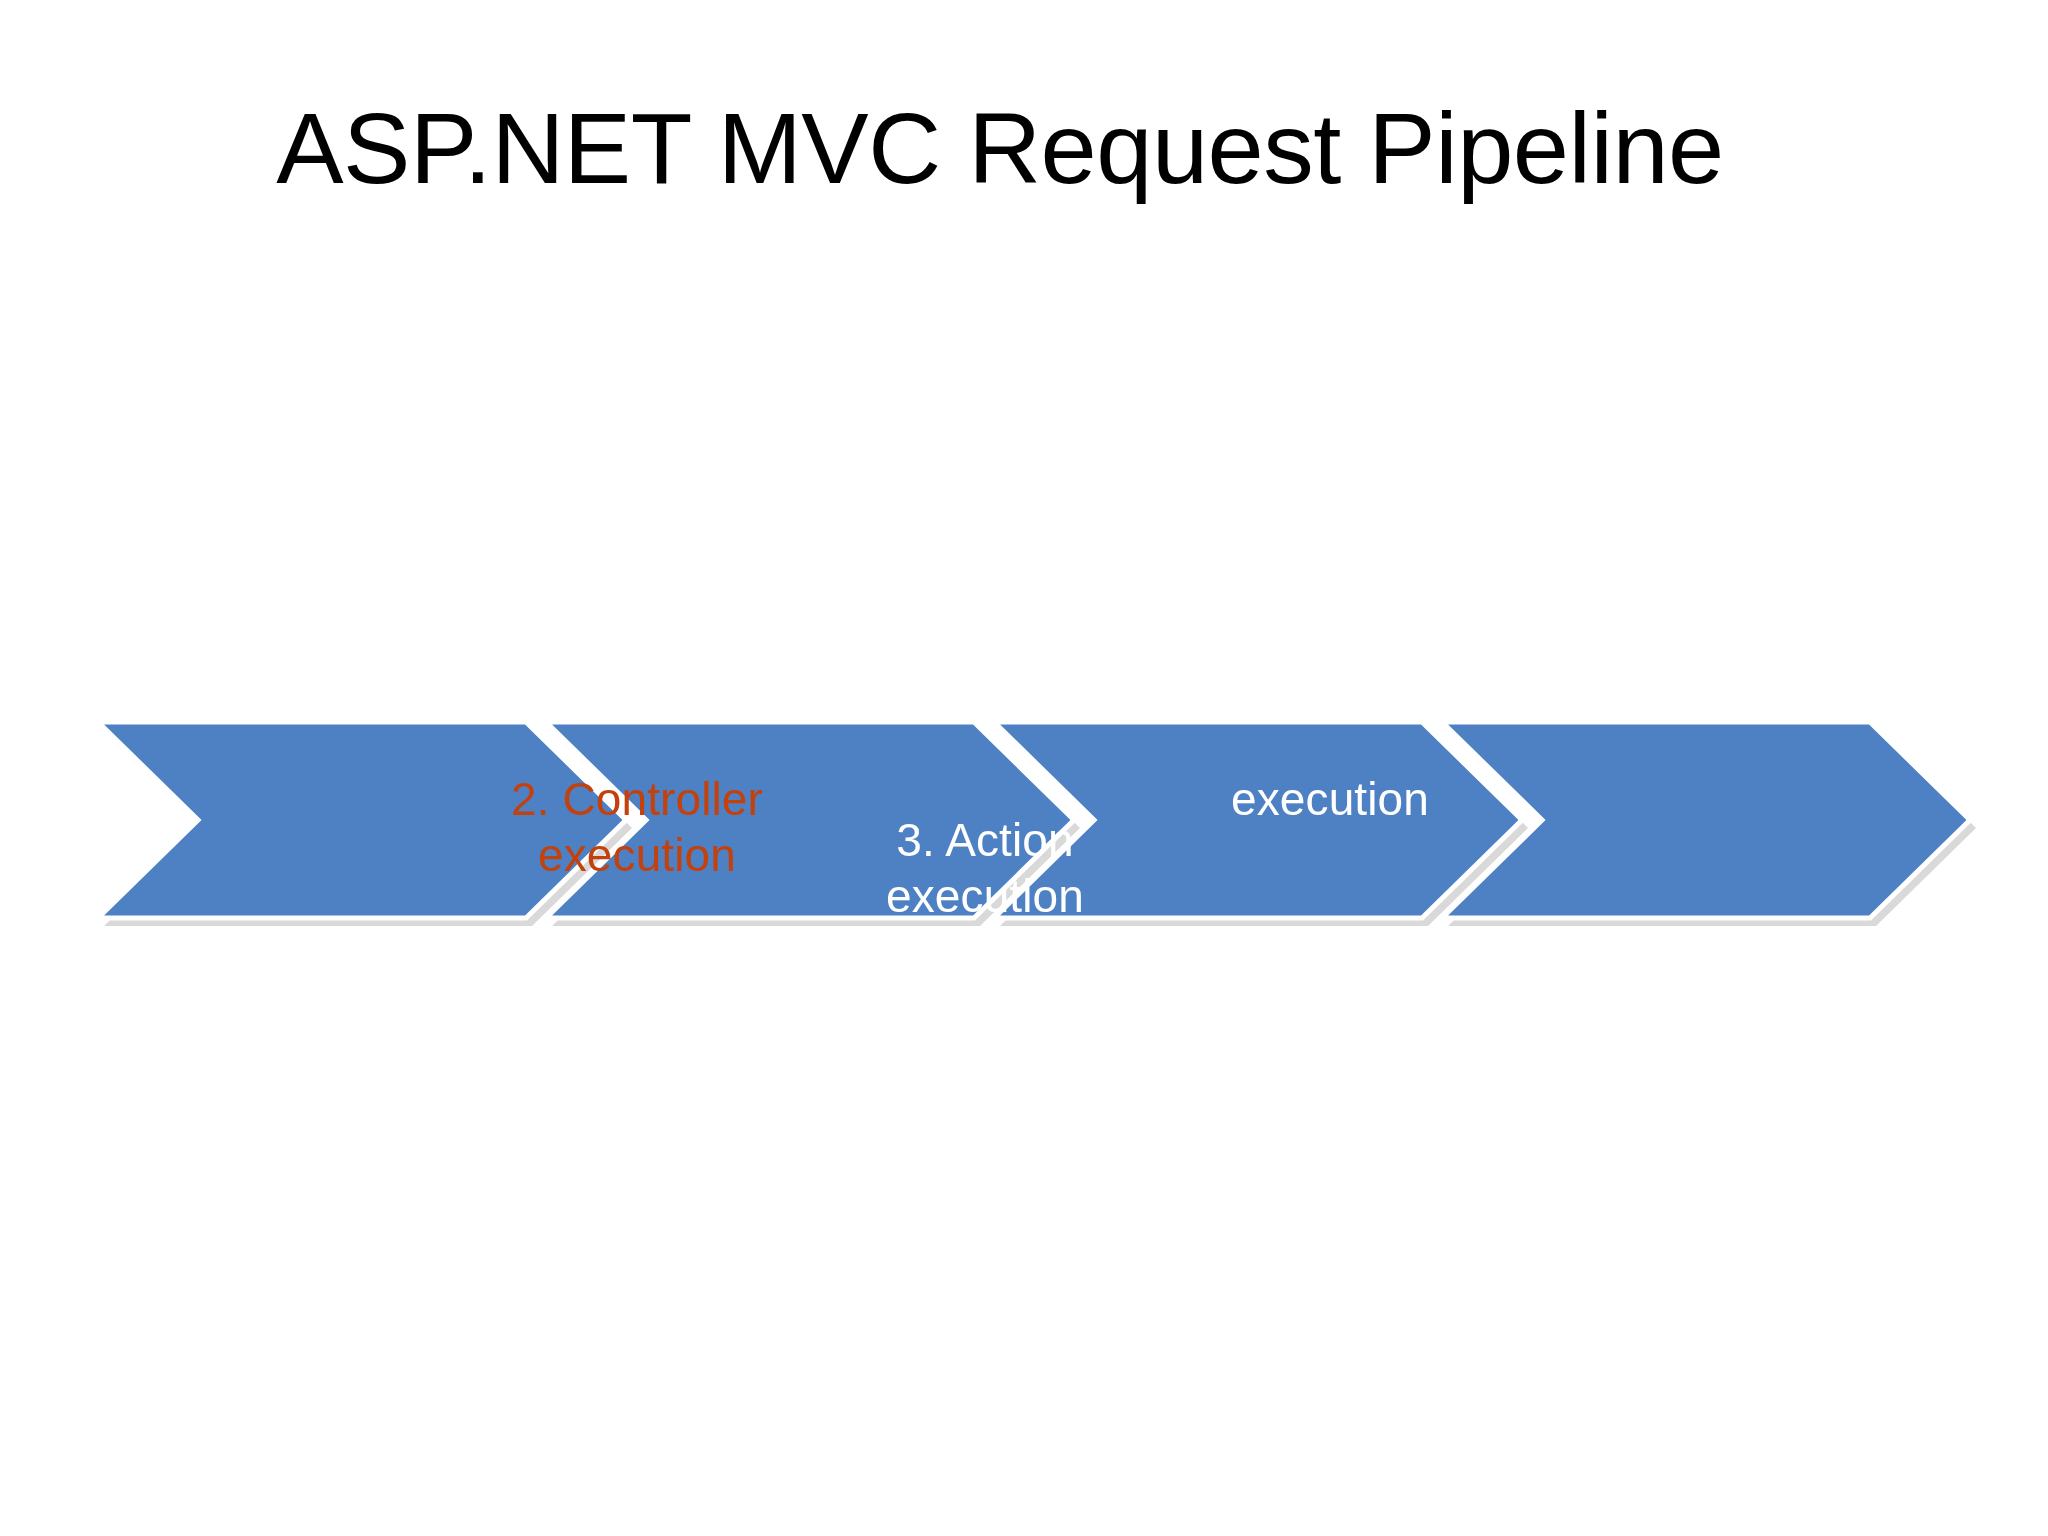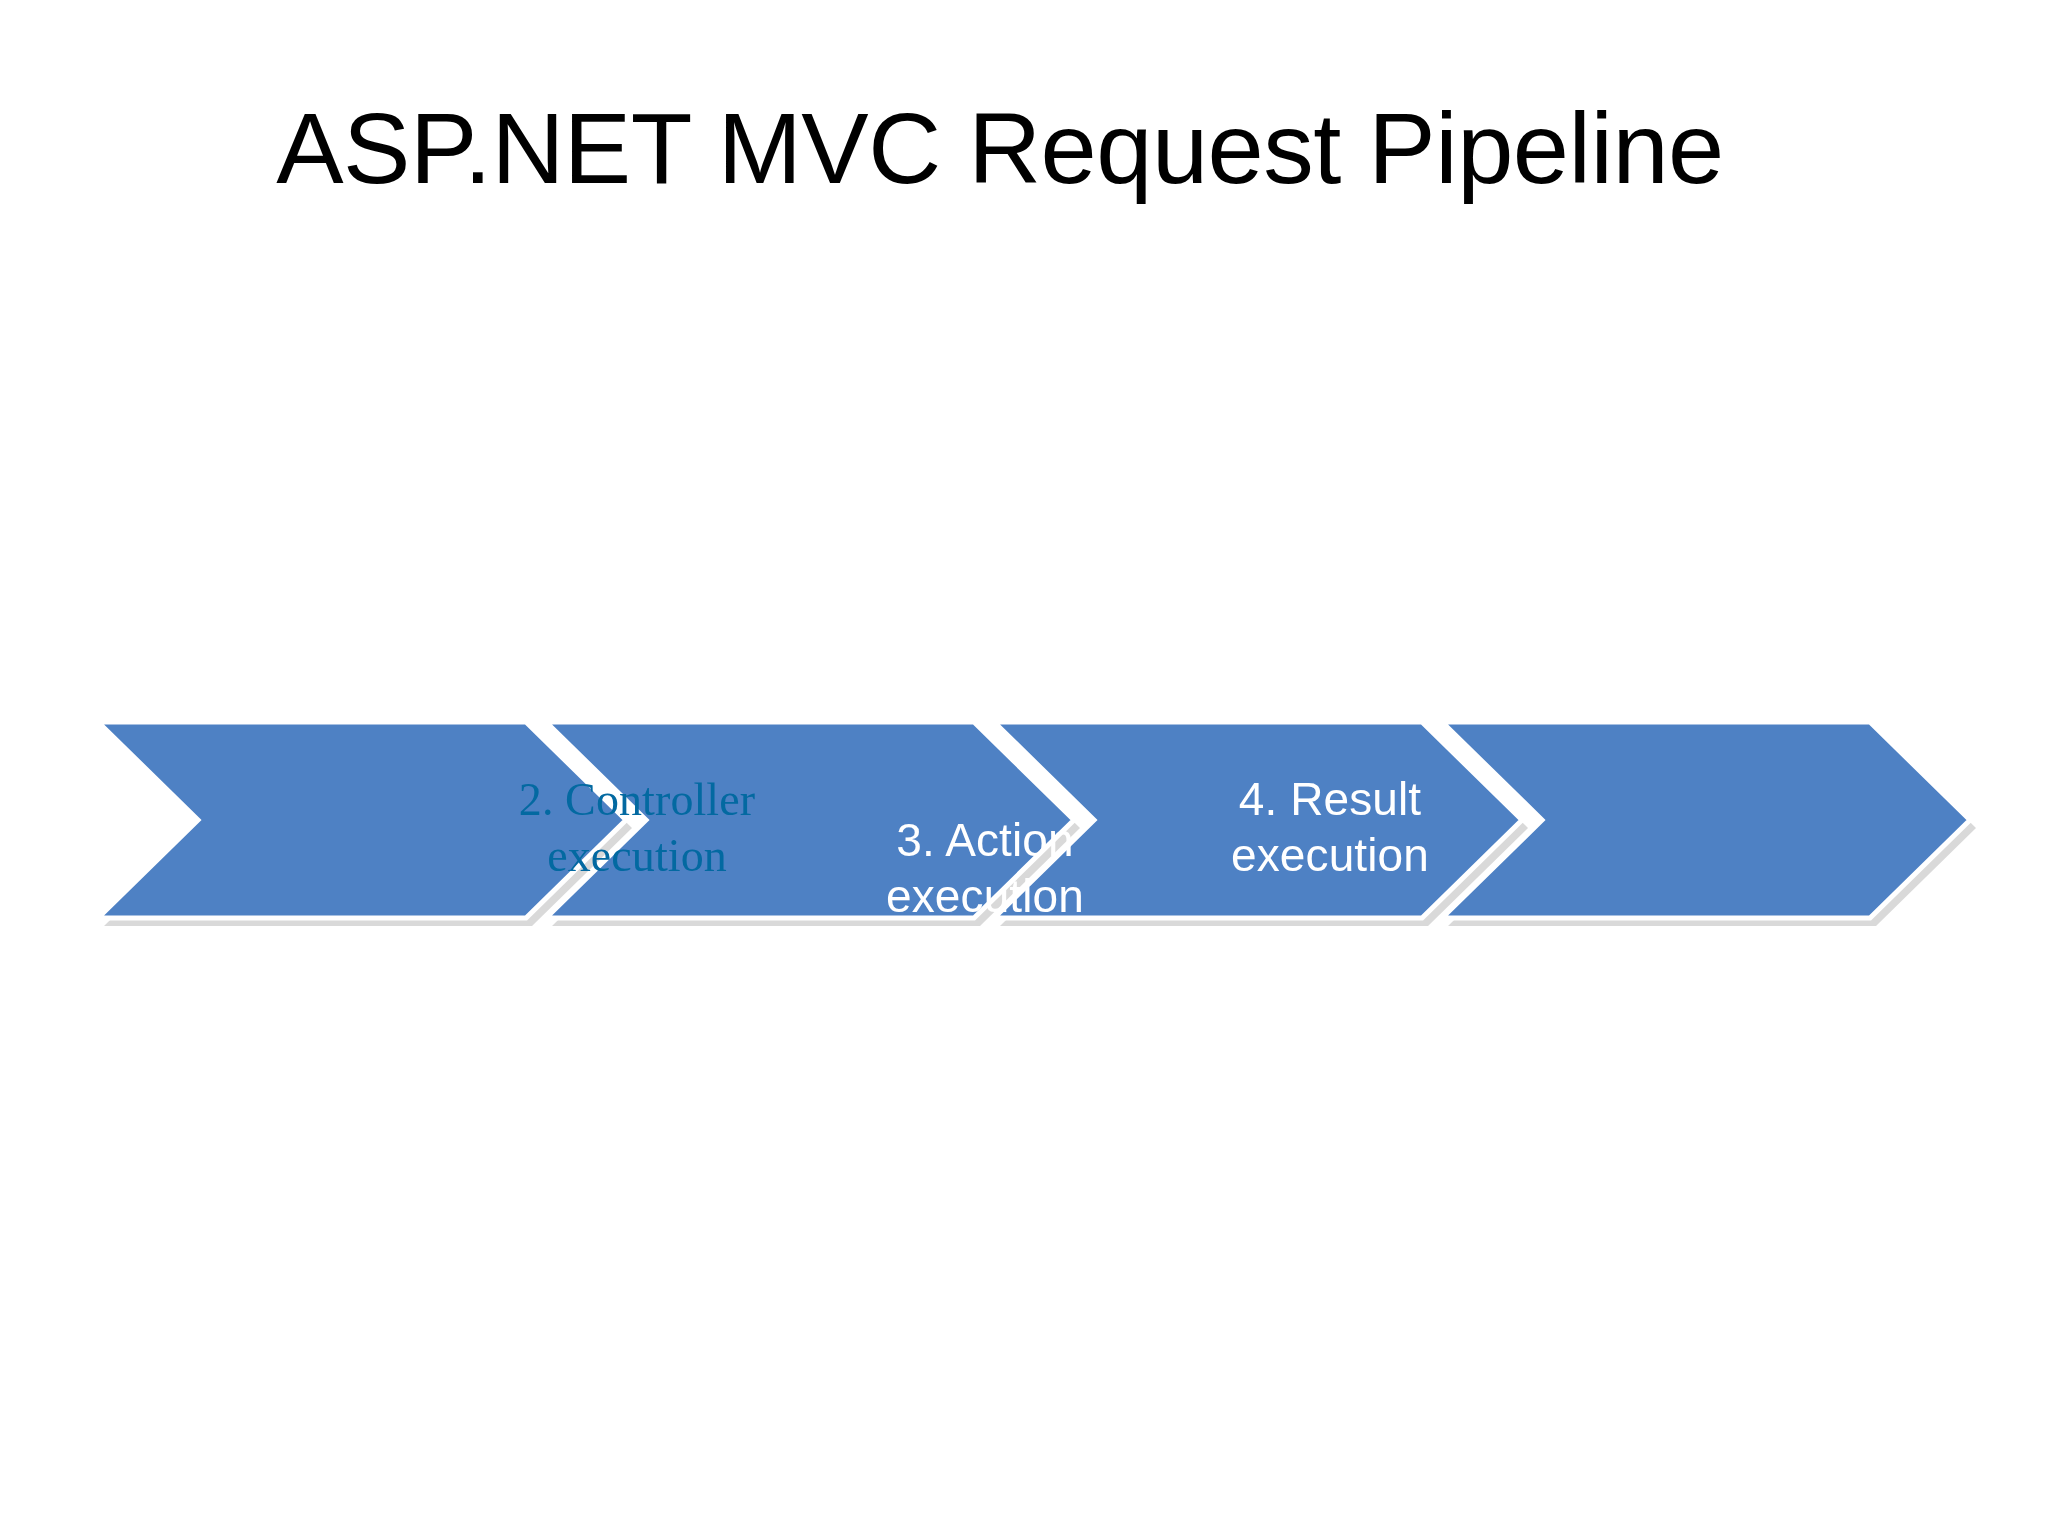--- a/index.html
+++ b/index.html
@@ -101,28 +101,27 @@
       <g>
         <path class="chev-body" d="M 98 722 L 526 722 L 626 820 L 526 918 L 98 918 L 198 820 Z" fill="#4E81C4" stroke="#FFFFFF"></path>
         <path class="chev-body" d="M 546 722 L 974 722 L 1074 820 L 974 918 L 546 918 L 646 820 Z" fill="#4E81C4" stroke="#FFFFFF"></path>
         <path class="chev-body" d="M 994 722 L 1422 722 L 1522 820 L 1422 918 L 994 918 L 1094 820 Z" fill="#4E81C4" stroke="#FFFFFF"></path>
         <path class="chev-body" d="M 1442 722 L 1870 722 L 1970 820 L 1870 918 L 1442 918 L 1542 820 Z" fill="#4E81C4" stroke="#FFFFFF"></path>
       </g>
     </svg>
   </div>
 
 
-  <div class="chev-label" id="label-2" style="color: #0369a1; font-family: Liberation Serif, serif;">
+  <div class="chev-label" id="label-2" style="color: #c2410c;">
     <span class="ln">2. Controller</span>
     <span class="ln">execution</span>
   </div>
 
   <div class="chev-label" id="label-3" style="color: rgb(255, 255, 255); margin-top: 41px;">
     <span class="ln">3. Action</span>
     <span class="ln">execution</span>
   </div>
 
   <div class="chev-label" id="label-4" style="color: rgb(255, 255, 255);">
-    <span class="ln">4. Result</span>
     <span class="ln">execution</span>
   </div>
 
 </div>
 
 </body></html>

